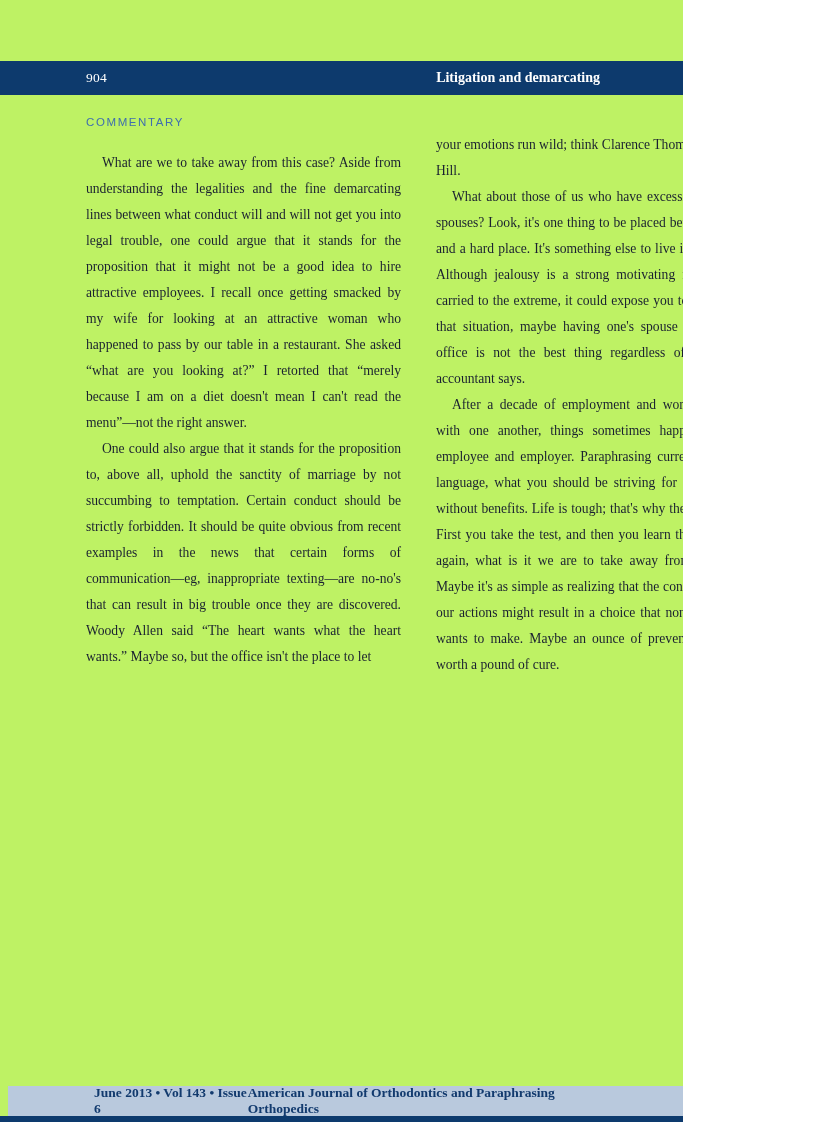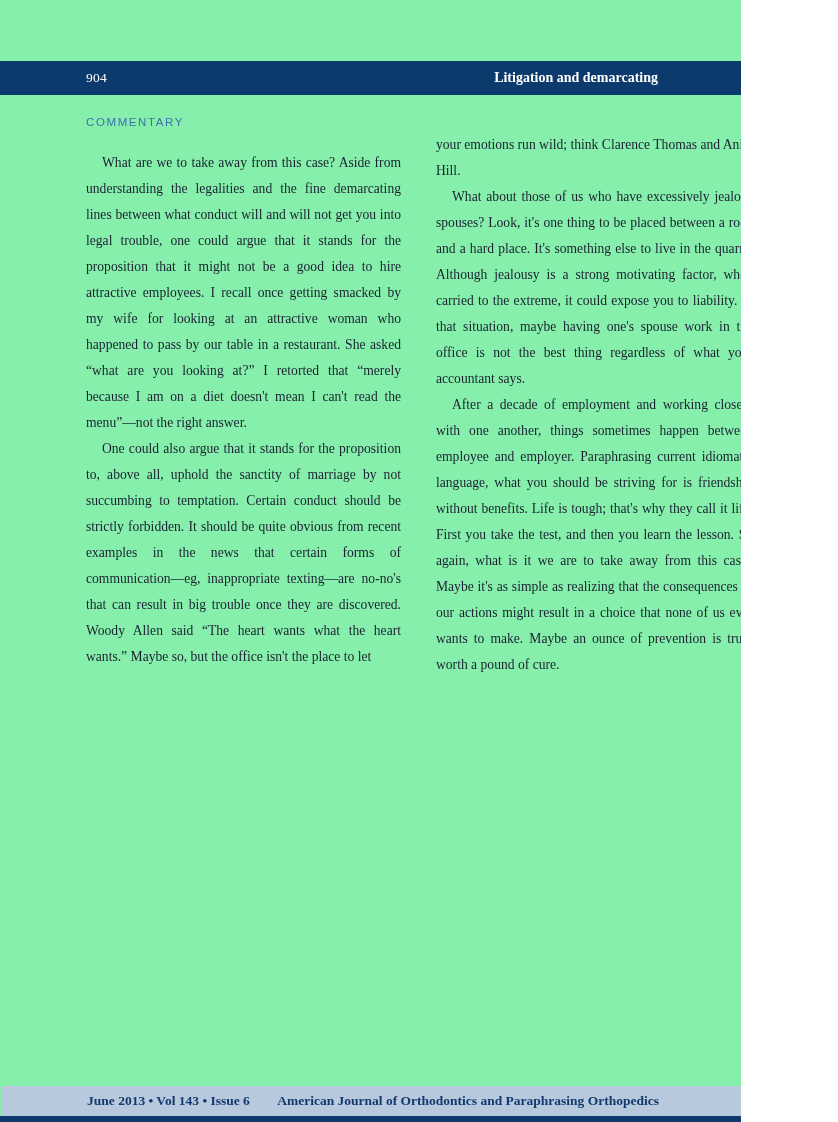--- a/index.html
+++ b/index.html
@@ -2,23 +2,23 @@
 <html lang="en"><head>
 <meta charset="utf-8">
 <style>
   html, body {
     margin: 0;
     padding: 0;
     background: #ffffff;
   }
   .page {
     position: relative;
-    width: 741px;
+    width: 683px;
     height: 1122px;
-    background: #86efac;
+    background: #bef264;
     overflow: hidden;
     font-family: "Liberation Serif", serif;
   }
 
   
   .topbar {
     position: absolute;
     left: 0;
     top: 61px;
     width: 100%;
@@ -77,21 +77,21 @@
   .col p {
     margin: 0;
   }
   .col p.indent {
     text-indent: 16px;
   }
 
   
   .bottombar {
     position: absolute;
-    left: 1px;
+    left: 8px;
     top: 1086px;
     width: 100%;
     height: 30px;
     background: #b9c9dd;
     display: flex;
     align-items: center;
     justify-content: space-between;
     box-sizing: border-box;
     padding: 0 83px 0 86px;
     color: #123a6e;

